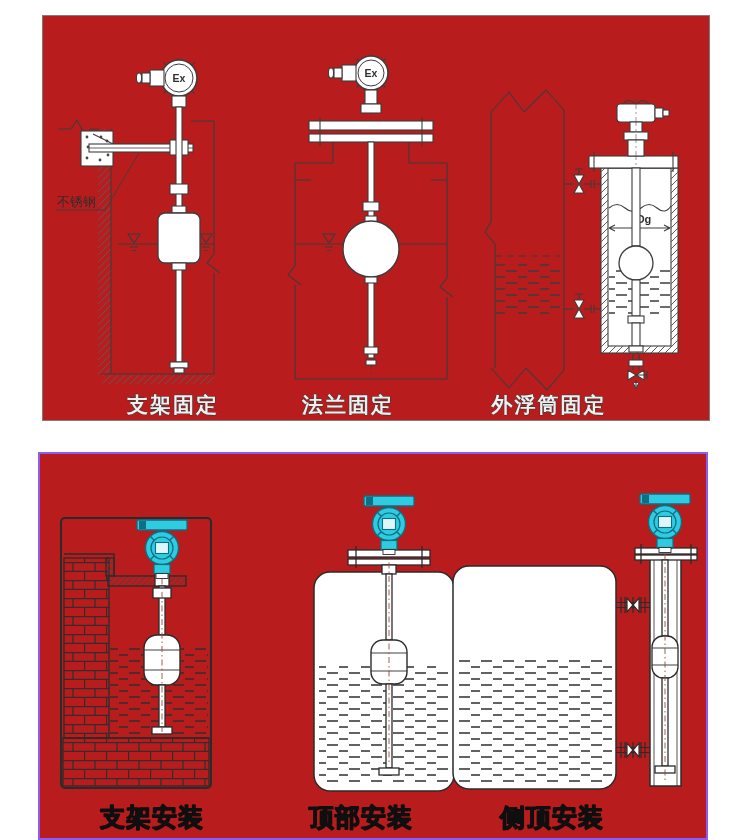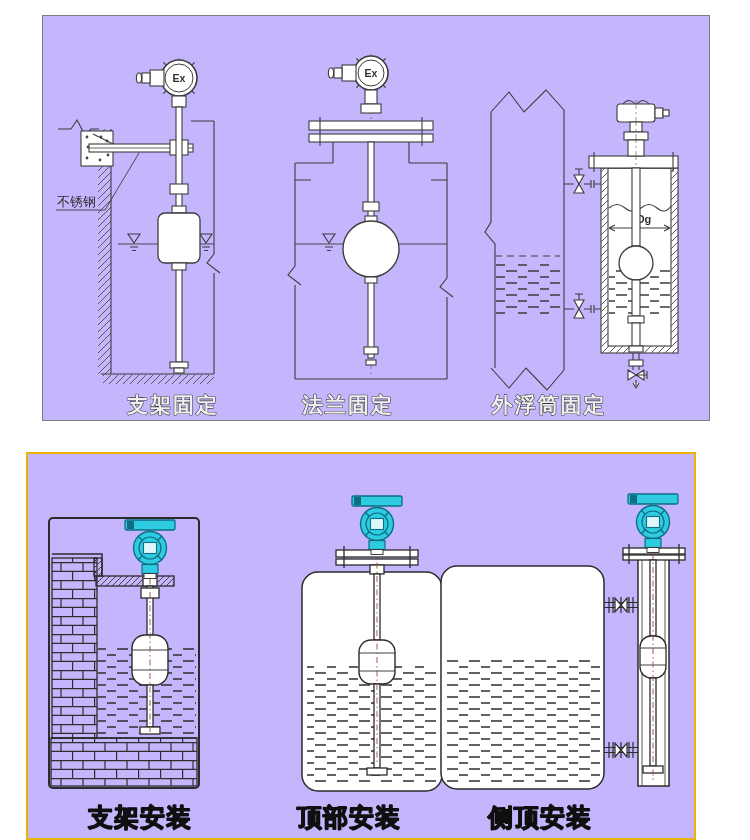--- a/index.html
+++ b/index.html
@@ -1,20 +1,20 @@
 <!DOCTYPE html>
 <html><head>
 <meta charset="utf-8">
 <style>
   html,body{margin:0;padding:0;background:#ffffff;}
   .stage{position:relative;width:750px;height:840px;background:#ffffff;overflow:hidden;
          font-family:"Liberation Sans", sans-serif;}
-  .panel{position:absolute;background:#c4b5fd;}
+  .panel{position:absolute;background:#b91c1c;}
   .panel.top{left:42px;top:15px;width:666px;height:404px;border:1px solid #7d7d7d;}
-  .panel.bottom{left:26px;top:452px;width:666px;height:384px;border:2px solid #eab308;}
+  .panel.bottom{left:38px;top:452px;width:666px;height:384px;border:2px solid #8b5cf6;}
   svg{display:block;}
   .cap-top{font-size:21px;font-weight:bold;letter-spacing:2px;
            fill:#efefef;stroke:#383838;stroke-width:1.15px;paint-order:stroke;stroke-linejoin:round;}
   .cap-bot{font-size:25px;font-weight:bold;letter-spacing:1px;
            fill:#0f0f0f;stroke:#0f0f0f;stroke-width:1.4px;paint-order:stroke;stroke-linejoin:round;}
   .lbl{font-size:13px;fill:#2f2f2f;}
   .sm{font-size:10.5px;font-weight:600;fill:#2f2f2f;}
   .dg{font-size:11px;font-weight:600;fill:#2f2f2f;}
 </style>
 </head>

